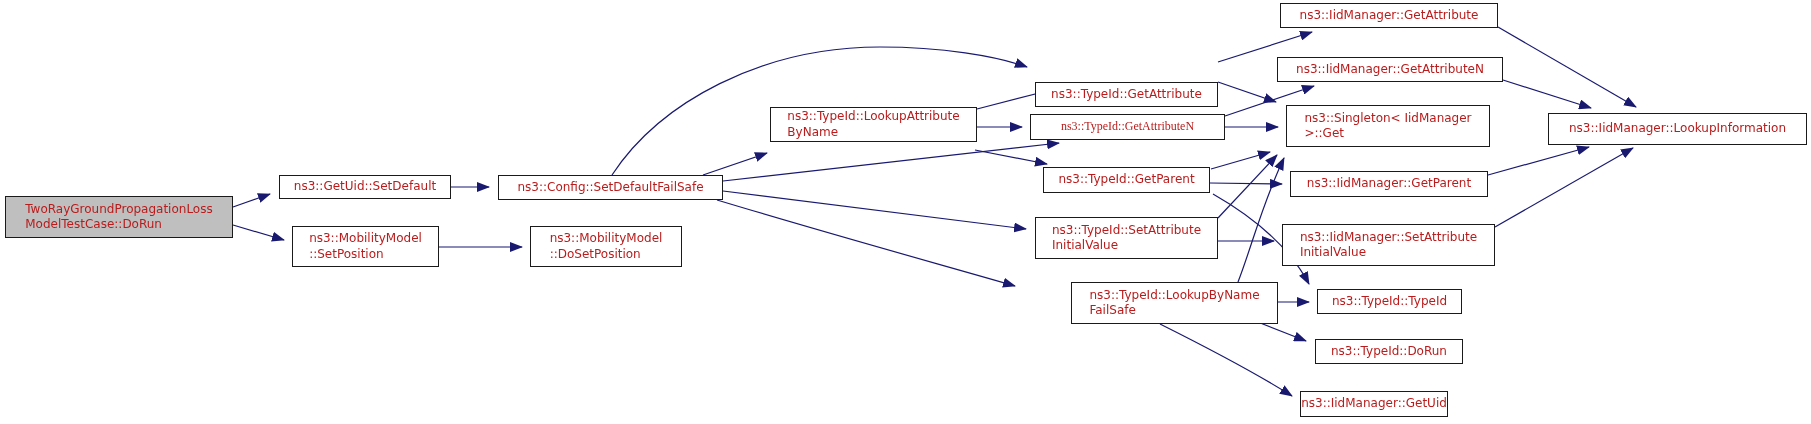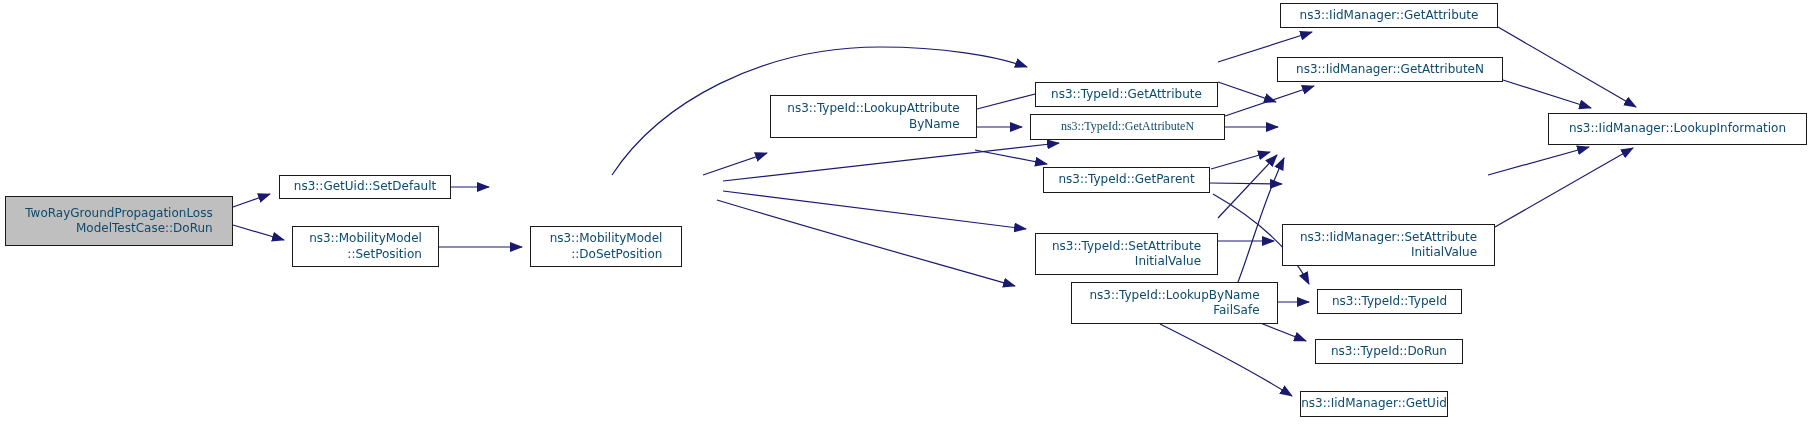--- a/index.html
+++ b/index.html
@@ -12,24 +12,24 @@
     overflow: hidden;
   }
   .edge-layer { position: absolute; left: 0; top: 0; }
   .edge { fill: none; stroke: #191970; stroke-width: 1.2px; }
   .node {
     position: absolute;
     box-sizing: border-box;
     display: flex;
     align-items: center;
     justify-content: center;
-    text-align: right;
+    text-align: left;
     background: #ffffff;
     border: 1.5px solid #1a1a1a;
-    color: #0c4a6e;
+    color: #b91c1c;
     font-size: 12px;
     line-height: 1.28;
     cursor: pointer;
   }
   .node.root { background: #bfbfbf; cursor: default; }
   .node-label { white-space: pre-line; display: block; padding: 0 2px; }
 </style>
 </head>
 <body>
 
@@ -65,61 +65,71 @@
         <path d="M1238,282 C1252,246 1262,204 1284,158" class="edge" marker-end="url(#arrowhead)"></path>
         <path d="M1230,302 L1309,302" class="edge" marker-end="url(#arrowhead)"></path>
         <path d="M1230,311 L1306,341" class="edge" marker-end="url(#arrowhead)"></path>
         <path d="M1160,324 C1220,354 1262,377 1292,396" class="edge" marker-end="url(#arrowhead)"></path>
         <path d="M1498,27 L1636,107" class="edge" marker-end="url(#arrowhead)"></path>
         <path d="M1503,80 L1591,108" class="edge" marker-end="url(#arrowhead)"></path>
         <path d="M1488,175 L1589,147" class="edge" marker-end="url(#arrowhead)"></path>
         <path d="M1495,227 L1633,148" class="edge" marker-end="url(#arrowhead)"></path>
       </g>
   </svg>
-<div class="node root" style="left: 5px; top: 196px; width: 228px; height: 50px; background: rgb(191, 191, 191); border-color: rgb(26, 26, 26);">
+<div class="node root" style="left: 5px; top: 196px; width: 228px; height: 42px; background: rgb(191, 191, 191); border-color: rgb(26, 26, 26);">
       <span class="node-label">TwoRayGroundPropagationLoss
 ModelTestCase::DoRun</span>
     </div>
     <div class="node" style="left: 279px; top: 175px; width: 172px; height: 24px; background: rgb(255, 255, 255); border-color: rgb(26, 26, 26);">
       <span class="node-label">ns3::GetUid::SetDefault</span>
     </div>
     <div class="node" style="left: 292px; top: 226px; width: 147px; height: 41px; background: rgb(255, 255, 255); border-color: rgb(26, 26, 26);">
       <span class="node-label">ns3::MobilityModel
 ::SetPosition</span>
     </div>
+    <div class="node" style="left: 498px; top: 175px; width: 225px; height: 25px; background: rgb(255, 255, 255); border-color: rgb(26, 26, 26);">
+      <span class="node-label">ns3::Config::SetDefaultFailSafe</span>
+    </div>
     <div class="node" style="left: 530px; top: 226px; width: 152px; height: 41px; background: rgb(255, 255, 255); border-color: rgb(26, 26, 26);">
       <span class="node-label">ns3::MobilityModel
 ::DoSetPosition</span>
     </div>
-    <div class="node" style="left: 770px; top: 95px; width: 207px; height: 43px; background: rgb(255, 255, 255); border-color: rgb(26, 26, 26);">
+    <div class="node" style="left: 770px; top: 107px; width: 207px; height: 35px; background: rgb(255, 255, 255); border-color: rgb(26, 26, 26);">
       <span class="node-label">ns3::TypeId::LookupAttribute
 ByName</span>
     </div>
     <div class="node" style="left: 1035px; top: 61px; width: 183px; height: 25px; background: rgb(255, 255, 255); border-color: rgb(26, 26, 26); margin-top: 21px;">
       <span class="node-label">ns3::TypeId::GetAttribute</span>
     </div>
     <div class="node" style="left: 1030px; top: 114px; width: 195px; height: 26px; background: rgb(255, 255, 255); border-color: rgb(26, 26, 26); font-family: Liberation Serif, serif;">
       <span class="node-label">ns3::TypeId::GetAttributeN</span>
     </div>
     <div class="node" style="left: 1043px; top: 167px; width: 167px; height: 26px; background: rgb(255, 255, 255); border-color: rgb(26, 26, 26);">
       <span class="node-label">ns3::TypeId::GetParent</span>
     </div>
-    <div class="node" style="left: 1035px; top: 217px; width: 183px; height: 42px; background: rgb(255, 255, 255); border-color: rgb(26, 26, 26); margin-top: 16px;">
+    <div class="node" style="left: 1035px; top: 217px; width: 183px; height: 42px; background: rgb(255, 255, 255); border-color: rgb(26, 26, 26);">
       <span class="node-label">ns3::TypeId::SetAttribute
 InitialValue</span>
     </div>
     <div class="node" style="left: 1023px; top: 282px; width: 207px; height: 42px; background: rgb(255, 255, 255); border-color: rgb(26, 26, 26); margin-left: 48px;">
       <span class="node-label">ns3::TypeId::LookupByName
 FailSafe</span>
     </div>
     <div class="node" style="left: 1280px; top: 3px; width: 218px; height: 25px; background: rgb(255, 255, 255); border-color: rgb(26, 26, 26);">
       <span class="node-label">ns3::IidManager::GetAttribute</span>
     </div>
     <div class="node" style="left: 1277px; top: 57px; width: 226px; height: 25px; background: rgb(255, 255, 255); border-color: rgb(26, 26, 26);">
       <span class="node-label">ns3::IidManager::GetAttributeN</span>
+    </div>
+    <div class="node" style="left: 1286px; top: 105px; width: 204px; height: 42px; background: rgb(255, 255, 255); border-color: rgb(26, 26, 26);">
+      <span class="node-label">ns3::Singleton&lt; IidManager
+&gt;::Get</span>
+    </div>
+    <div class="node" style="left: 1290px; top: 171px; width: 198px; height: 26px; background: rgb(255, 255, 255); border-color: rgb(26, 26, 26);">
+      <span class="node-label">ns3::IidManager::GetParent</span>
     </div>
     <div class="node" style="left: 1282px; top: 224px; width: 213px; height: 42px; background: rgb(255, 255, 255); border-color: rgb(26, 26, 26);">
       <span class="node-label">ns3::IidManager::SetAttribute
 InitialValue</span>
     </div>
     <div class="node" style="left: 1317px; top: 289px; width: 145px; height: 25px; background: rgb(255, 255, 255); border-color: rgb(26, 26, 26);">
       <span class="node-label">ns3::TypeId::TypeId</span>
     </div>
     <div class="node" style="left: 1315px; top: 339px; width: 148px; height: 25px; background: rgb(255, 255, 255); border-color: rgb(26, 26, 26);">
       <span class="node-label">ns3::TypeId::DoRun</span>

